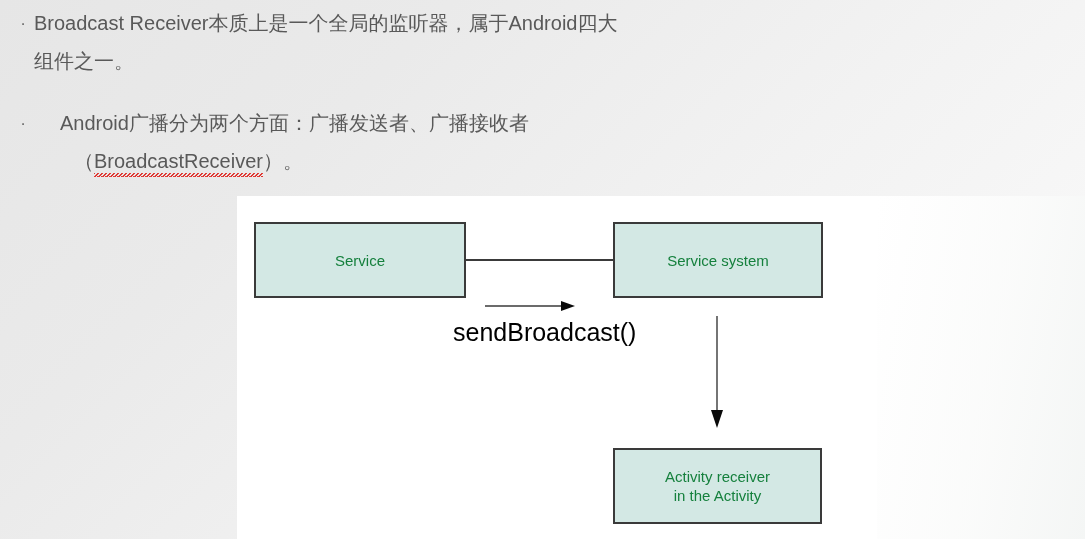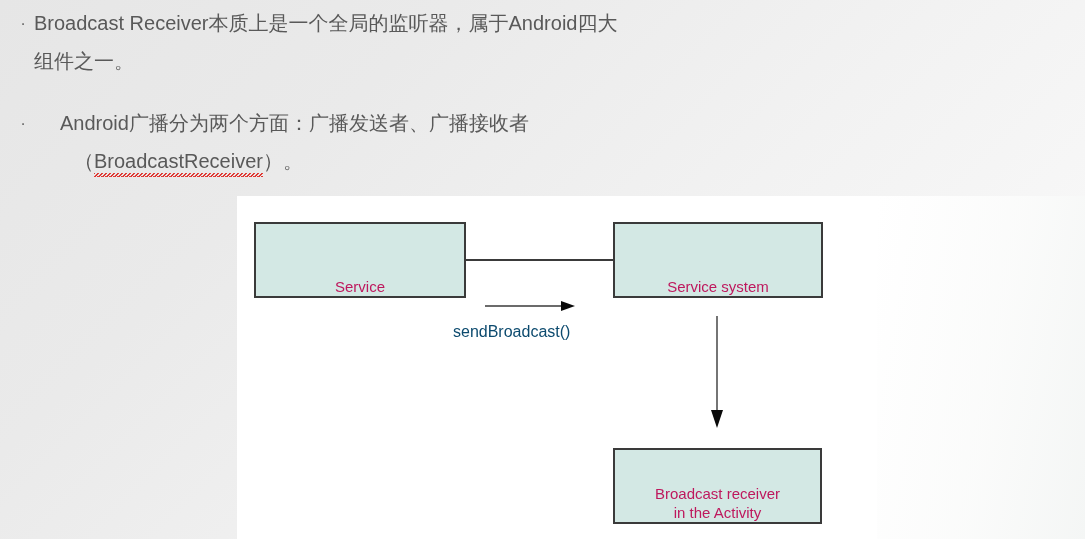--- a/index.html
+++ b/index.html
@@ -103,26 +103,26 @@
     height: 343px;
     background: linear-gradient(100deg, rgba(255,255,255,0) 0%, rgba(247,248,247,0.55) 55%, rgba(243,245,244,0.9) 100%);
     pointer-events: none;
   }
 
   .node {
     position: absolute;
     box-sizing: border-box;
     background: #d3e8e4;
     border: 2px solid #3a3a3a;
-    color: #be185d;
+    color: #15803d;
     font-size: 15px;
     line-height: 19px;
     text-align: center;
     display: flex;
-    align-items: flex-end;
+    align-items: center;
     justify-content: center;
     z-index: 2;
   }
 
   #node-service        { left: 17px;  top: 26px;  width: 212px; height: 76px; }
   #node-android-system { left: 376px; top: 26px;  width: 210px; height: 76px; }
   #node-broadcast-recv { left: 376px; top: 252px; width: 209px; height: 76px; }
 
   .node-lines { display: block; }
   .node-lines span { display: block; }
@@ -154,22 +154,22 @@
     position: absolute;
     left: 472px;
     top: 120px;
     width: 16px;
     height: 112px;
     z-index: 2;
   }
 
   .edge-label {
     position: absolute;
-    color: #0c4a6e;
-    font-size: 16px;
+    color: #000000;
+    font-size: 25px;
     line-height: 28px;
     white-space: nowrap;
     z-index: 3;
   }
   #label-send-broadcast { left: 216px; top: 122px; }
   #label-on-receive     { left: 500px; top: 198px; }
 </style>
 </head>
 <body>
 
@@ -197,21 +197,21 @@
     <div class="node" id="node-service">
       <span>Service</span>
     </div>
 
     <div class="node" id="node-android-system">
       <span>Service system</span>
     </div>
 
     <div class="node" id="node-broadcast-recv">
       <span class="node-lines">
-        <span>Broadcast receiver</span>
+        <span>Activity receiver</span>
         <span>in the Activity</span>
       </span>
     </div>
 
     <svg id="arrow-send" viewBox="0 0 90 14">
       <line x1="0" y1="7" x2="76" y2="7" stroke="#3a3a3a" stroke-width="1.4"></line>
       <polygon points="76,2 90,7 76,12" fill="#0a0a0a"></polygon>
     </svg>
 
     <svg id="arrow-receive" viewBox="0 0 16 112">

